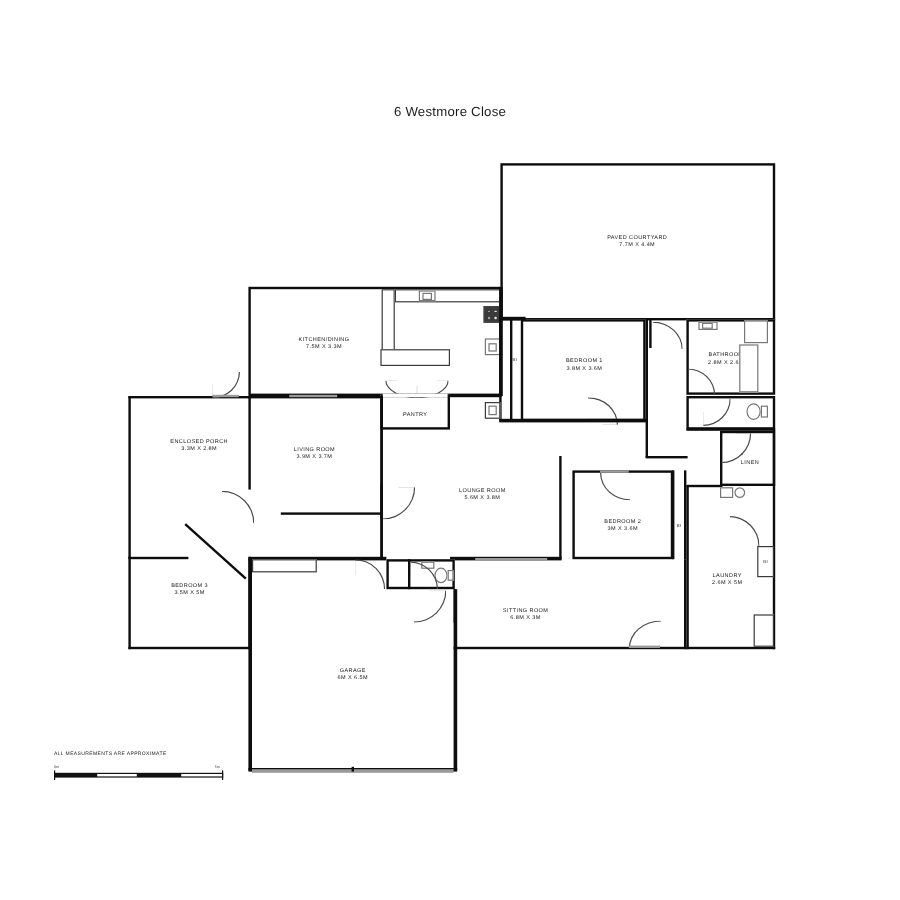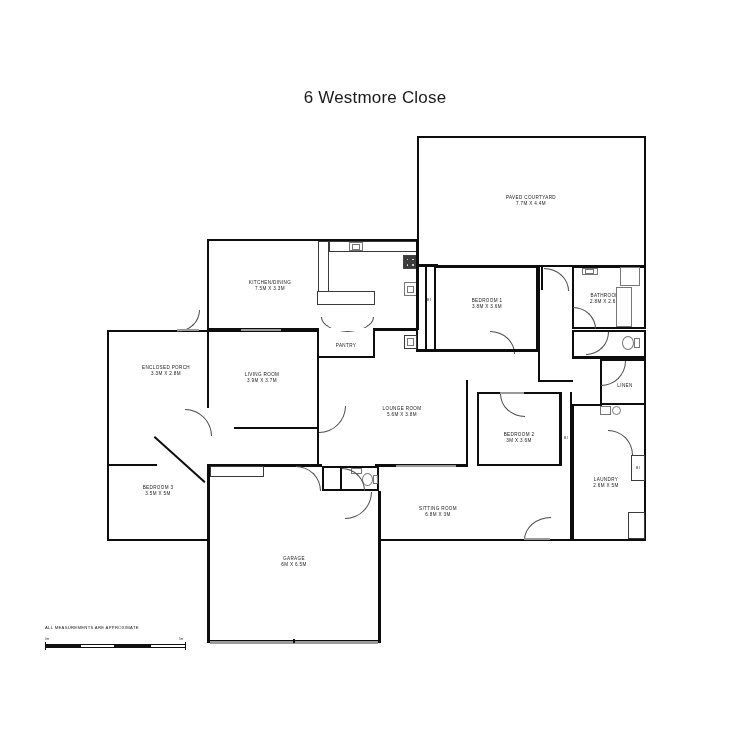--- a/index.html
+++ b/index.html
@@ -1,21 +1,21 @@
 <!DOCTYPE html>
 <html><head>
 <meta charset="utf-8">
 <style>
   html,body{margin:0;padding:0;background:#ffffff;}
   body{width:750px;height:750px;overflow:hidden;font-family:"Liberation Sans",sans-serif;}
   #plan{position:relative;width:750px;height:750px;background:#fff;}
 
   #title{
     position:absolute;left:0;top:88px;width:750px;text-align:center;
-    font-size:17px;color:#1a1a1a;letter-spacing:.2px;font-weight:400;
+    font-size:11px;color:#1a1a1a;letter-spacing:.2px;font-weight:400;
   }
 
   
   .room{position:absolute;box-sizing:border-box;border:2px solid #0d0d0d;background:#fff;}
   .thin{position:absolute;box-sizing:border-box;border:1px solid #3a3a3a;background:#fff;}
   .wall{position:absolute;background:#0d0d0d;}
   .wallg{position:absolute;background:#9a9a9a;}
   .fill{position:absolute;background:#fff;}
 
   .lbl{position:absolute;text-align:center;color:#1a1a1a;line-height:1.35;

